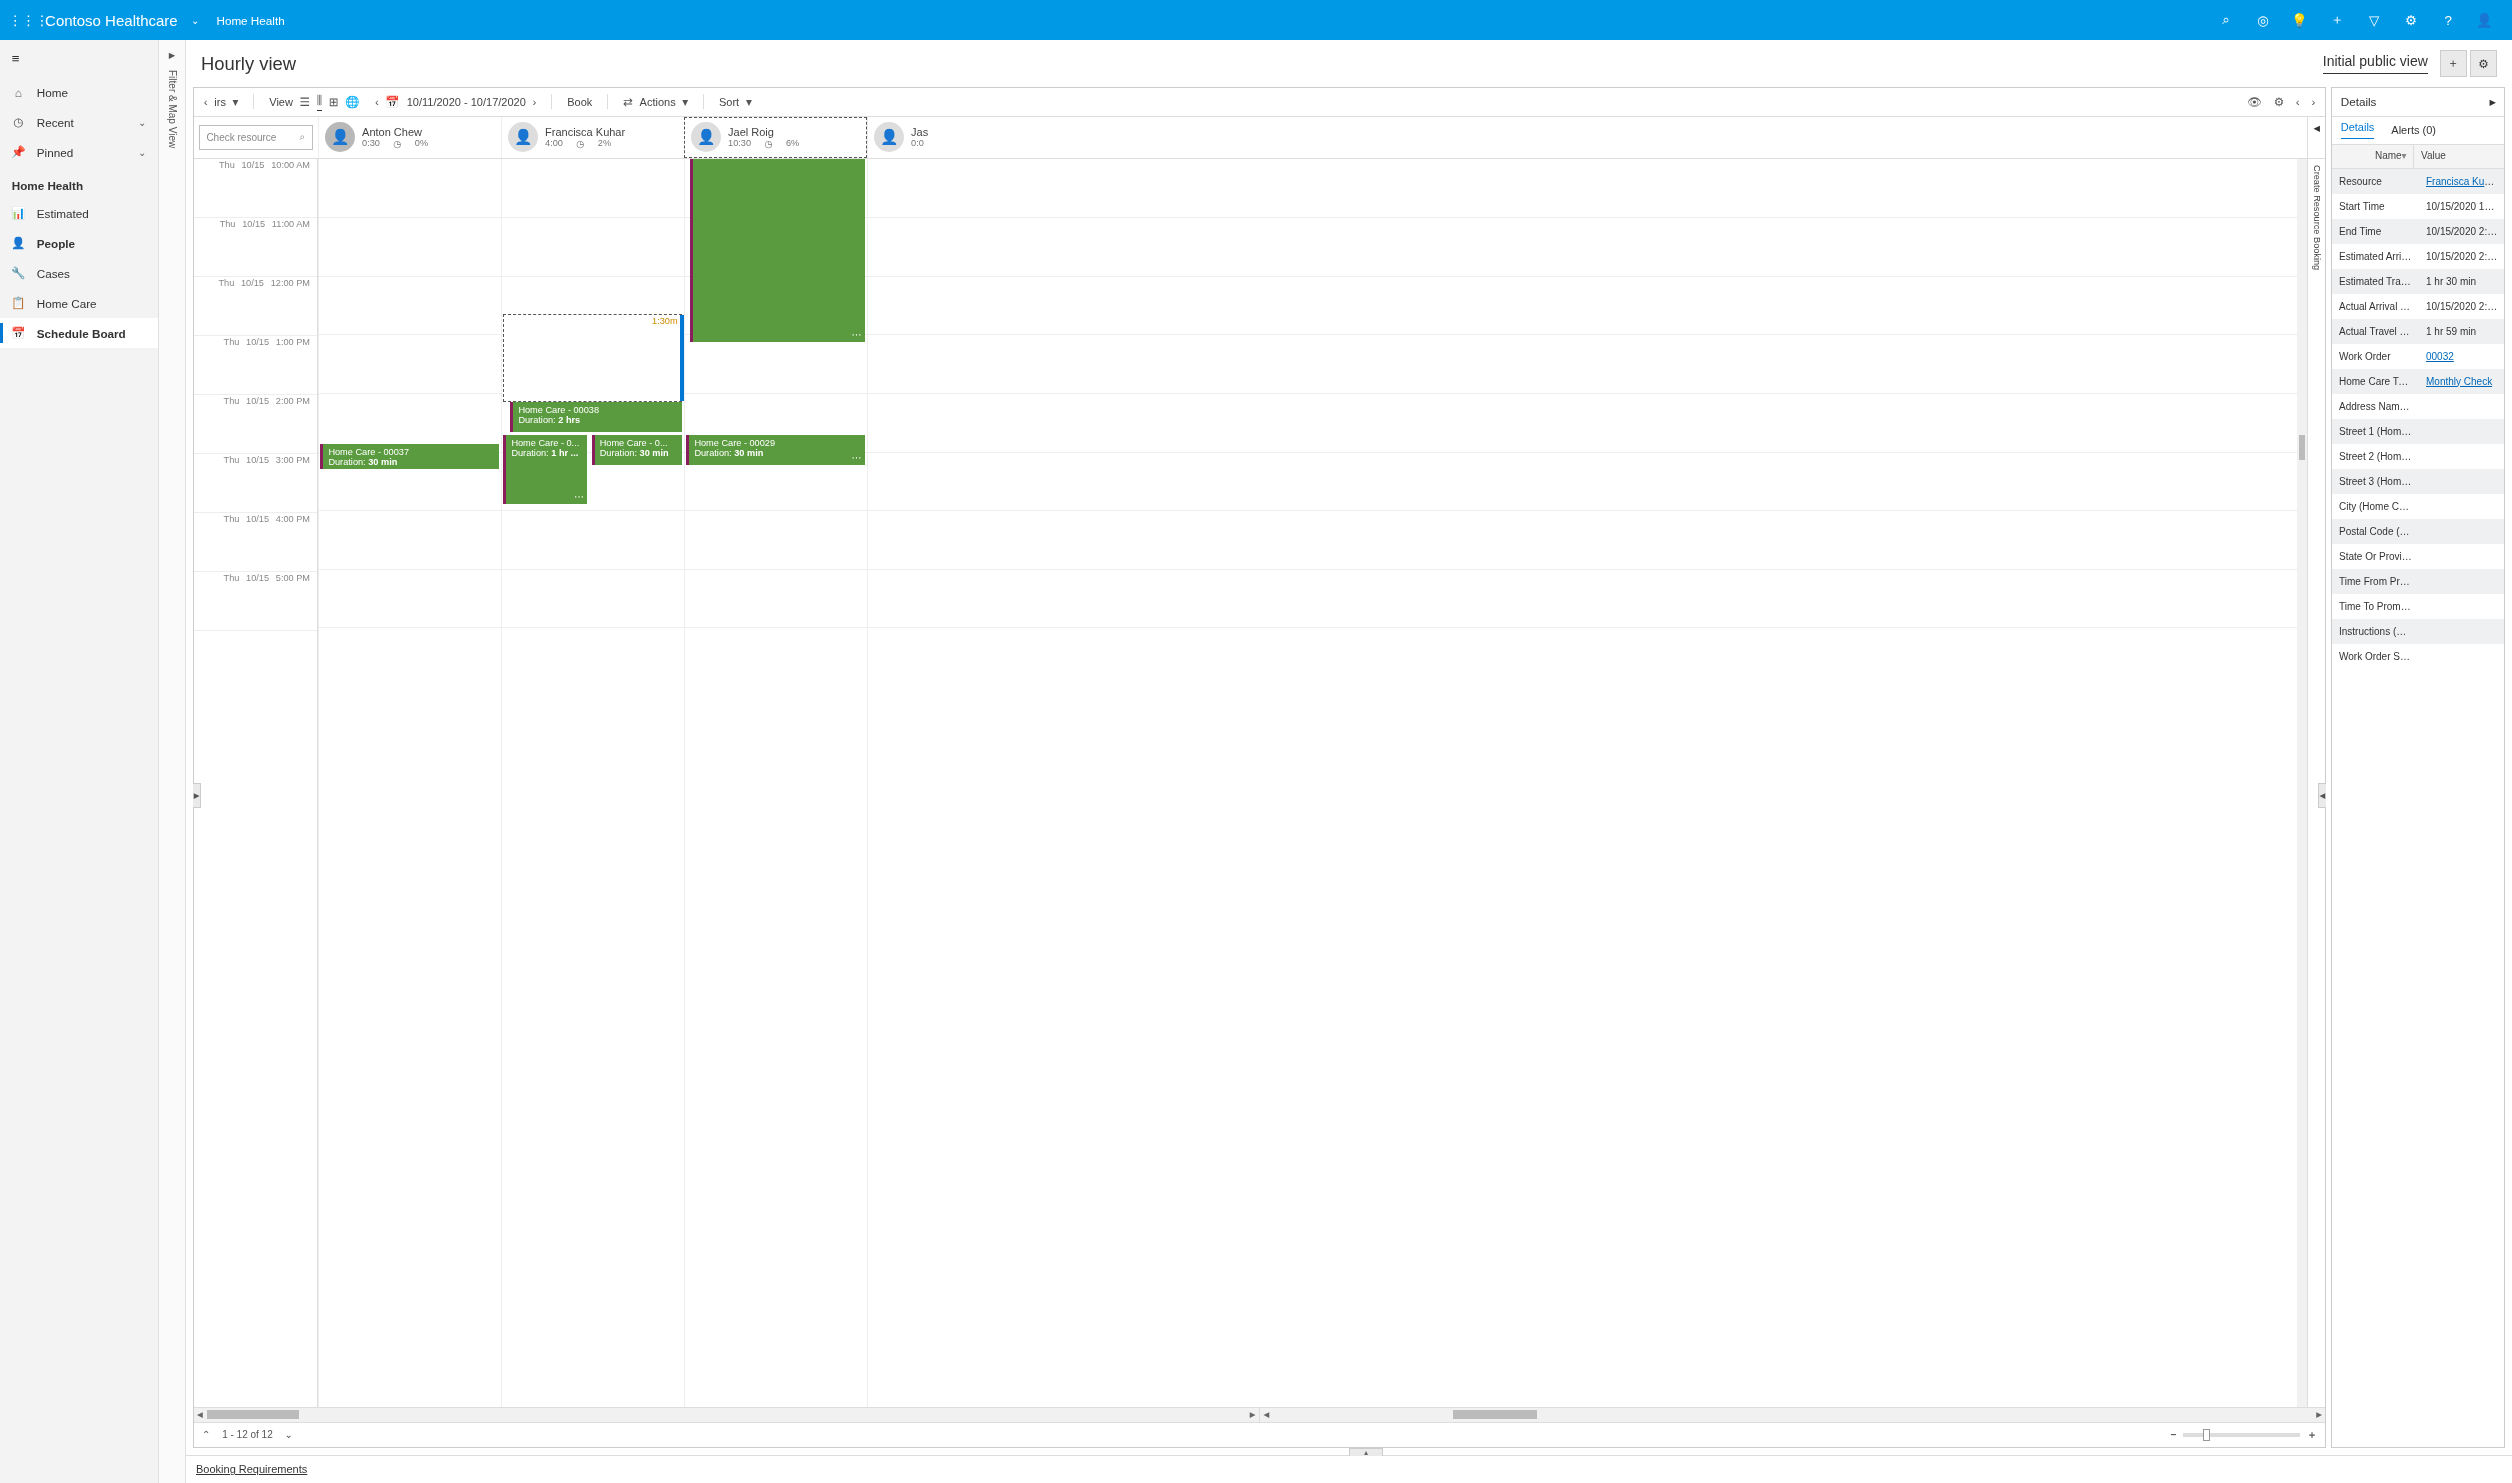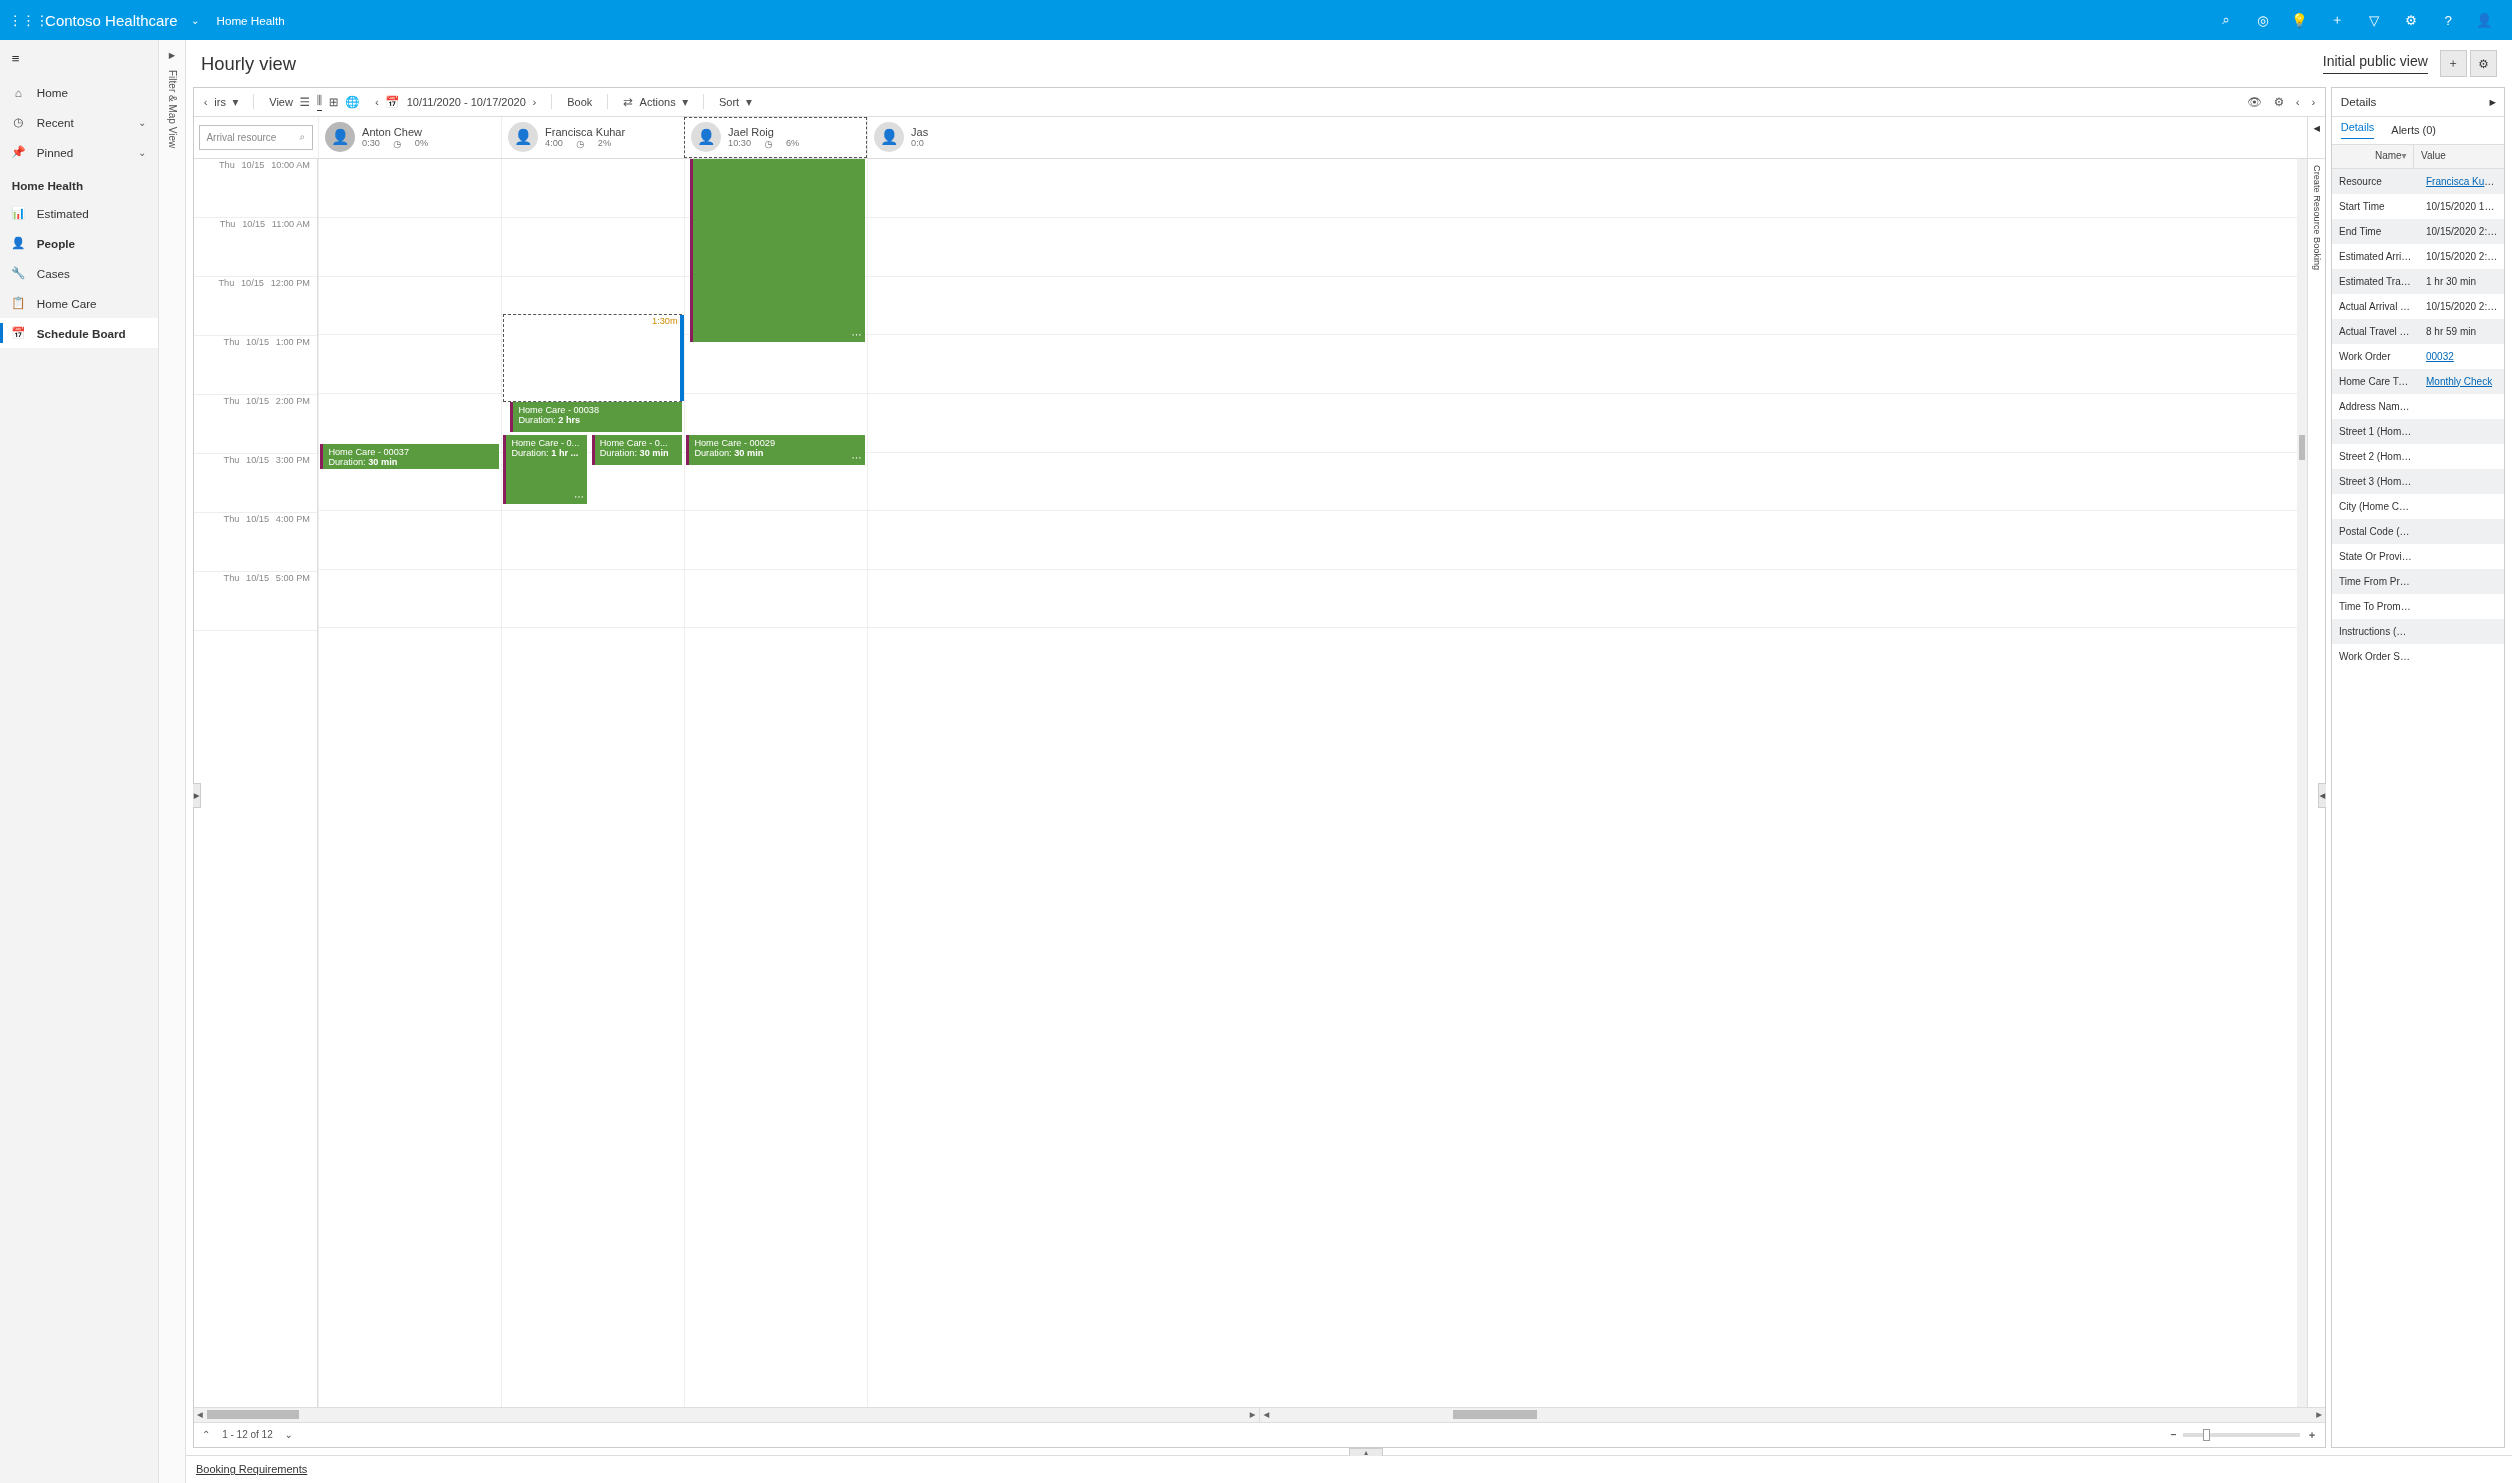--- a/index.html
+++ b/index.html
@@ -240,21 +240,21 @@
             <span class="ic">👁</span>
             <span class="ic">⚙</span>
             <span class="ic">‹</span>
             <span class="ic">›</span>
           </div>
         </div>
 
         <div class="resrow">
           <div class="search">
             <div class="box">
-              <span>Arrival resource</span>
+              <span>Check resource</span>
               <span>⌕</span>
             </div>
           </div>
           <div class="rlist">
             <div class="rescell">
               <div class="av" style="background:#b8b8b8;">👤</div>
               <div>
                 <div class="nm">Anton Chew</div>
                 <div class="meta">
                     <span>0:30</span>
@@ -465,21 +465,21 @@
             <div class="row">
               <div class="c1">Estimated Travel ...</div>
               <div class="c2">1 hr 30 min</div>
             </div>
             <div class="row">
               <div class="c1">Actual Arrival Time</div>
               <div class="c2">10/15/2020 2:32 P...</div>
             </div>
             <div class="row">
               <div class="c1">Actual Travel Dur...</div>
-              <div class="c2">8 hr 59 min</div>
+              <div class="c2">1 hr 59 min</div>
             </div>
             <div class="row">
               <div class="c1">Work Order</div>
               <div class="c2"><span class="link">00032</span></div>
             </div>
             <div class="row">
               <div class="c1">Home Care Type ...</div>
               <div class="c2"><span class="link">Monthly Check</span></div>
             </div>
             <div class="row">

